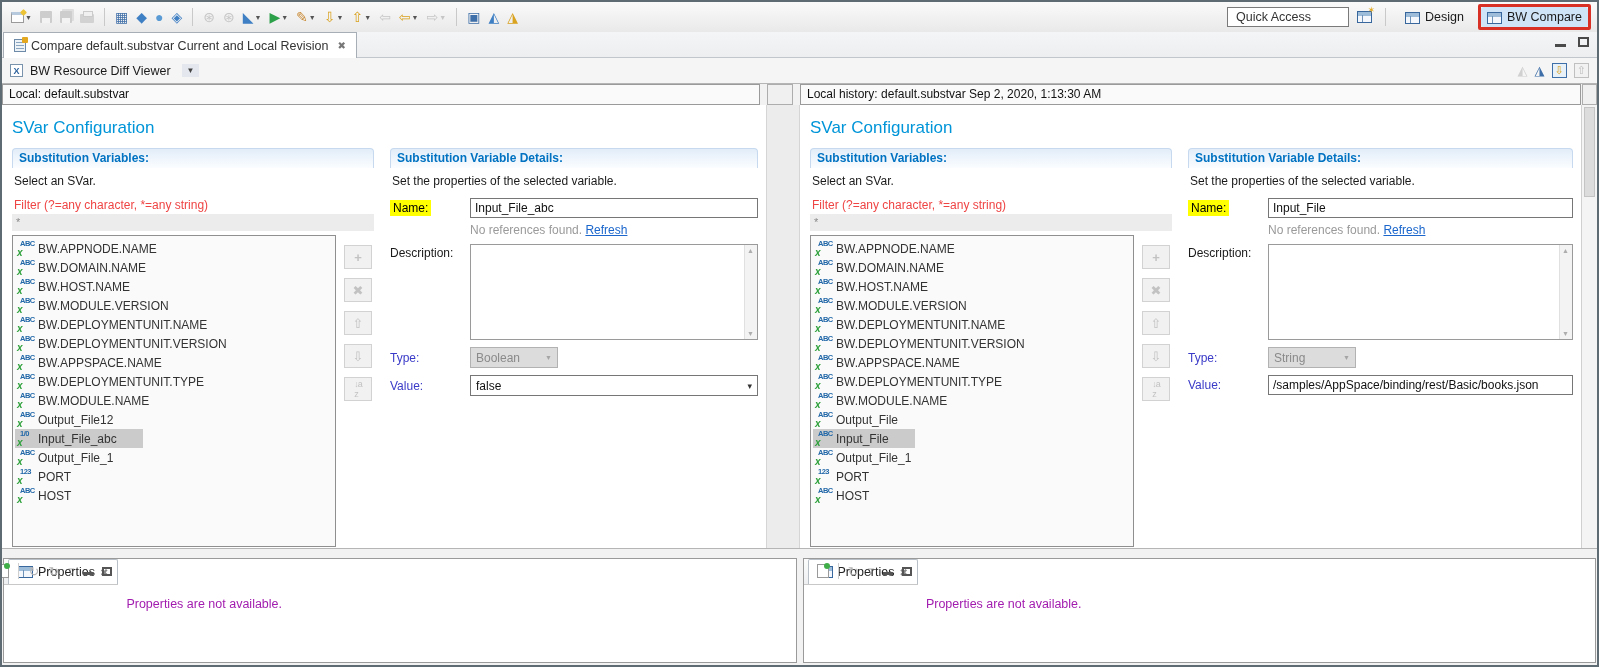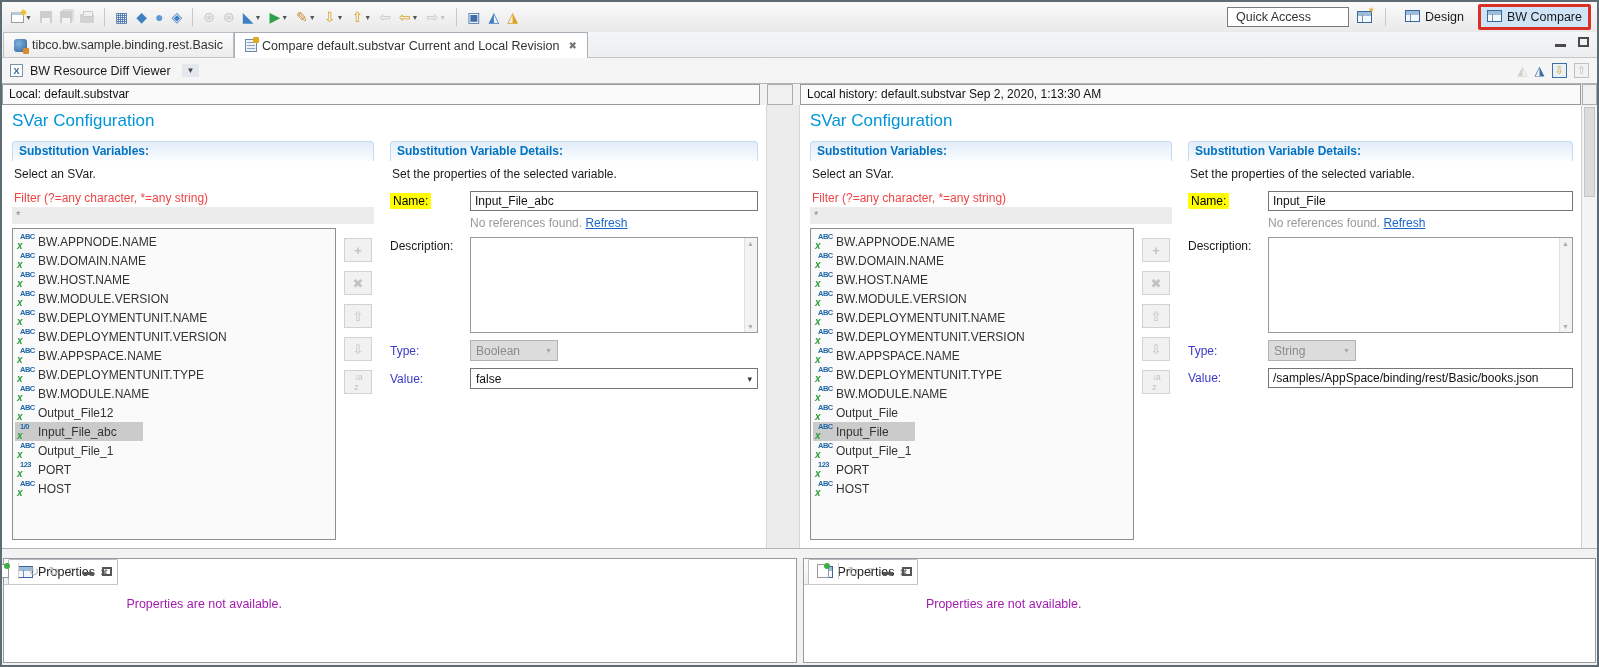--- a/index.html
+++ b/index.html
@@ -10,21 +10,21 @@
   
   .main-toolbar { height:30px; flex:0 0 30px; background:linear-gradient(#fafafa,#e9e9e9); display:flex; align-items:center; padding:0 6px; }
   .tb-left { display:flex; align-items:center; gap:2px; }
   .tbtn { display:flex; align-items:center; gap:1px; padding:2px 3px; border-radius:2px; cursor:default; }
   .tbtn .glyph { font-size:14px; line-height:14px; }
   .tbtn .dd { font-size:7px; color:#555; }
   .tbtn.disabled .glyph, .tbtn.disabled .dd { color:#c6c6c6 !important; }
   .tsep { width:1px; height:18px; background:#c9c9c9; margin:0 5px; }
   .tb-right { margin-left:auto; display:flex; align-items:center; gap:8px; }
   .quick-access { border:1px solid #7a7a7a; background:#fff; padding:2px 8px; font-size:12.5px; color:#333; min-width:122px; }
-  .persp-btn { display:flex; align-items:flex-start; gap:5px; padding:3px 6px; border-radius:3px; font-size:12.5px; color:#1a1a1a; }
+  .persp-btn { display:flex; align-items:flex-end; gap:5px; padding:3px 6px; border-radius:3px; font-size:12.5px; color:#1a1a1a; }
   .persp-btn.active { background:#cfe4f7; }
   .red-annot { border:3px solid #d93025; border-radius:2px; }
   .i-table { width:15px; height:12px; border:1px solid #38679e; background:linear-gradient(#9dbcd9 0 4px, #f4f8fc 4px); position:relative; display:inline-block; }
   .i-table::after { content:""; position:absolute; left:4px; top:3px; bottom:0; width:1px; background:#6f93b8; }
   .i-persp-star { position:relative; }
   .i-persp-star::before { content:"✶"; position:absolute; right:-4px; top:-7px; color:#e3a81f; font-size:9px; }
   
   .ci { display:inline-block; position:relative; }
   .ci-new { width:13px; height:11px; border:1px solid #9a9a9a; background:#fdfdfd; border-top:3px solid #b7c9dc; }
   .ci-new::after { content:""; position:absolute; right:-3px; top:-5px; width:5px; height:5px; background:#ecc335; border-radius:1px; transform:rotate(45deg); }
@@ -70,21 +70,21 @@
 
   
   .cmp-body { flex:0 0 444px; height:444px; display:flex; background:#fff; border-bottom:1px solid #b5b5b5; }
   .pane { background:#fff; padding:6px 8px 0 10px; overflow:hidden; }
   .pane-left { width:764px; }
   .pane-gutter { width:34px; background:#ececec; border-left:1px solid #d5d5d5; border-right:1px solid #d5d5d5; }
   .pane-right { flex:1; }
   .vscroll { width:16px; background:#f4f4f4; border-left:1px solid #d0d0d0; position:relative; }
   .vscroll .thumb { position:absolute; left:2px; right:2px; top:2px; height:90px; background:#dcdcdc; border:1px solid #c4c4c4; }
 
-  .svar-title { color:#0095d8; font-size:17px; margin:0 0 10px 0; }
+  .svar-title { color:#0095d8; font-size:17px; margin:7px 0 10px 0; }
   .pane-cols { display:flex; gap:16px; }
   .vars-col { width:362px; flex:0 0 362px; }
   .det-col { flex:1; }
   .sec-hdr { height:20px; background:linear-gradient(#e2edf9,#fbfdff); border:1px solid #c6d9ef; border-bottom:none; border-radius:4px 4px 0 0; color:#0072c1; font-weight:bold; font-size:12px; line-height:19px; padding-left:6px; }
   .sec-sub { font-size:12px; color:#1a1a1a; margin:6px 0 10px 2px; }
   .filter-label { font-size:12px; color:#ef4444; margin:0 0 2px 2px; }
   .filter-input { height:17px; background:#ececec; color:#8a8a8a; font-size:11px; line-height:16px; padding-left:4px; margin-bottom:4px; }
   .list-row { display:flex; gap:8px; }
   .varlist { flex:1; height:312px; border:1px solid #8f8f8f; background:#fafafa; padding:3px 2px; overflow:hidden; }
   .vitem { display:flex; align-items:center; height:19px; font-size:12px; color:#333; width:max-content; padding:0 26px 0 2px; }
@@ -221,24 +221,20 @@
       <div class="red-annot">
         <div class="persp-btn active">
           <span class="i-table"></span>
           <span>BW Compare</span>
         </div>
       </div>
     </div>
   </div>
 
   <div class="tab-row">
-    <div class="etab">
-      <span class="i-bwapp"></span>
-      <span>tibco.bw.sample.binding.rest.Basic</span>
-    </div>
     <div class="etab active">
       <span class="i-cmp"></span>
       <span>Compare default.substvar Current and Local Revision</span>
       <span class="close">✖</span>
     </div>
     <div class="win-ctrls">
       <span class="w-min"></span>
       <span class="w-max"></span>
     </div>
   </div>

